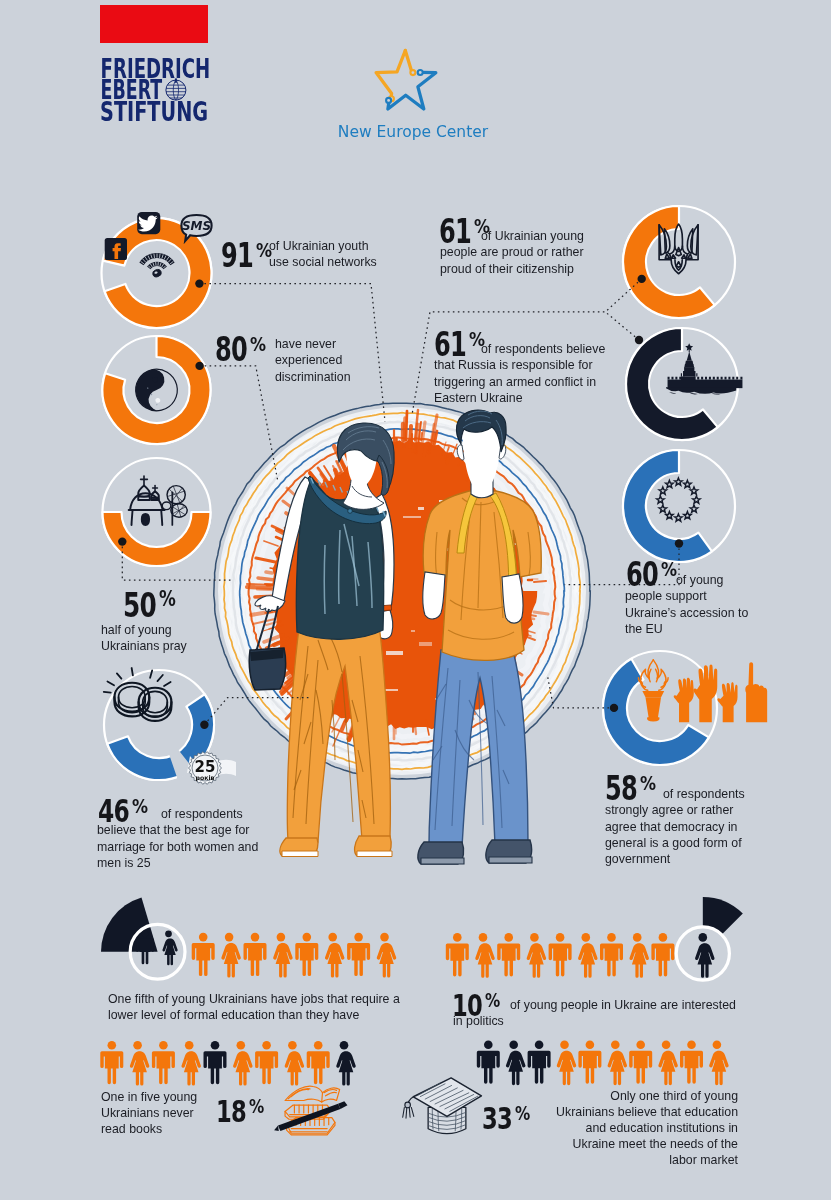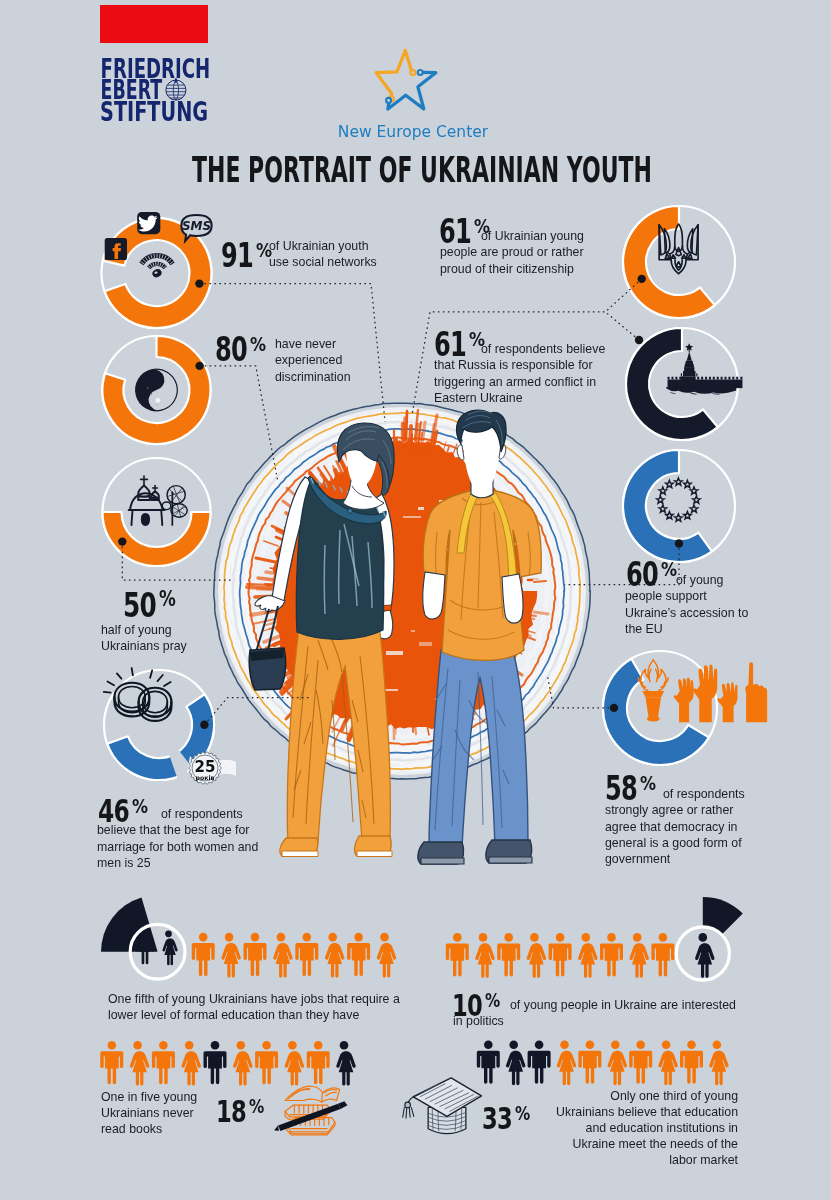--- a/index.html
+++ b/index.html
@@ -41,25 +41,20 @@
   <path d="M72.3 9.5 L64.0 30.8 L43.1 31.6 L58.6 52.5 L58.2 55.5" stroke="#f5a623" stroke-width="3.3"></path>
   <path d="M72.3 9.5 L78.6 30.3" stroke="#f5a623" stroke-width="3.3"></path>
   <path d="M88.8 31.3 L102.8 31.7 L84.9 45.8 L90.8 68.0 L72.7 54.2 L54.9 68.0 L55.9 61.3" stroke="#1e7dc0" stroke-width="3.3"></path>
   <circle cx="79.9" cy="31.6" r="2.5" stroke="#f5a623" stroke-width="2.1" fill="#ccd2da"></circle>
   <circle cx="58.4" cy="57.8" r="2.5" stroke="#f5a623" stroke-width="2.1" fill="#ccd2da"></circle>
   <circle cx="87.2" cy="31.5" r="2.5" stroke="#1e7dc0" stroke-width="2.1" fill="#ccd2da"></circle>
   <circle cx="55.6" cy="59.4" r="2.5" stroke="#1e7dc0" stroke-width="2.1" fill="#ccd2da"></circle>
  </g>
  <text x="80" y="96" text-anchor="middle" font-family="DejaVu Sans, sans-serif" font-size="15.5" fill="#1e7dc0">New Europe Center</text>
 </svg>
-</div>
-    <div class="abs" id="title">
-<svg width="831" height="44" viewBox="0 0 831 44">
-        <text x="422" y="34" text-anchor="middle" font-family="DejaVu Sans, sans-serif" font-weight="bold" font-size="36" fill="#15161a" textLength="460" lengthAdjust="spacingAndGlyphs">THE PORTRAIT OF UKRAINIAN YOUTH</text>
-      </svg>
 </div>
     <svg class="abs" id="donut-layer" style="left:0;top:0" width="831" height="1200" viewBox="0 0 831 1200">
       <g>
         <circle cx="156.5" cy="273" r="55" fill="none" stroke="#ffffff" stroke-width="2.2"></circle>
         <path d="M102.91 260.63 A55 55 0 1 1 104.62 291.27 L125.37 283.96 A33 33 0 1 0 124.35 265.58 Z" fill="#f4760b" stroke="#ffffff" stroke-width="2.2" stroke-linejoin="round"></path>
       </g>
       <g>
         <circle cx="156.5" cy="390" r="54" fill="none" stroke="#ffffff" stroke-width="2.2"></circle>
         <path d="M156.50 336.00 A54 54 0 1 1 105.14 373.31 L125.12 379.80 A33 33 0 1 0 156.50 357.00 Z" fill="#f4760b" stroke="#ffffff" stroke-width="2.2" stroke-linejoin="round"></path>
       </g>

